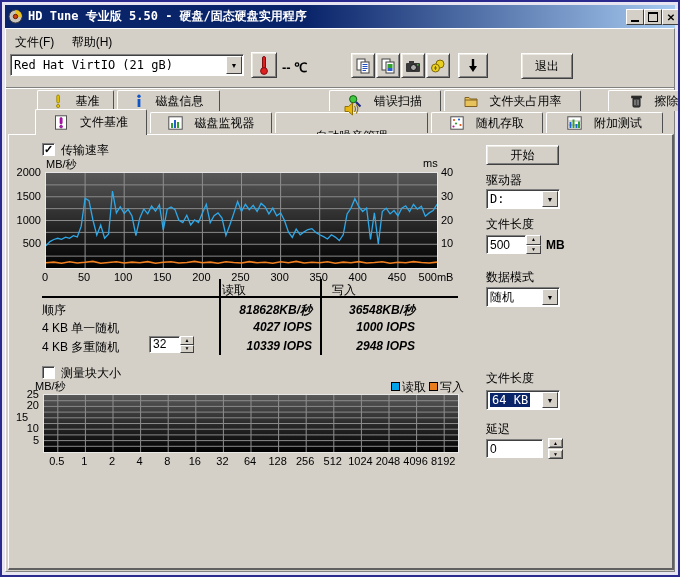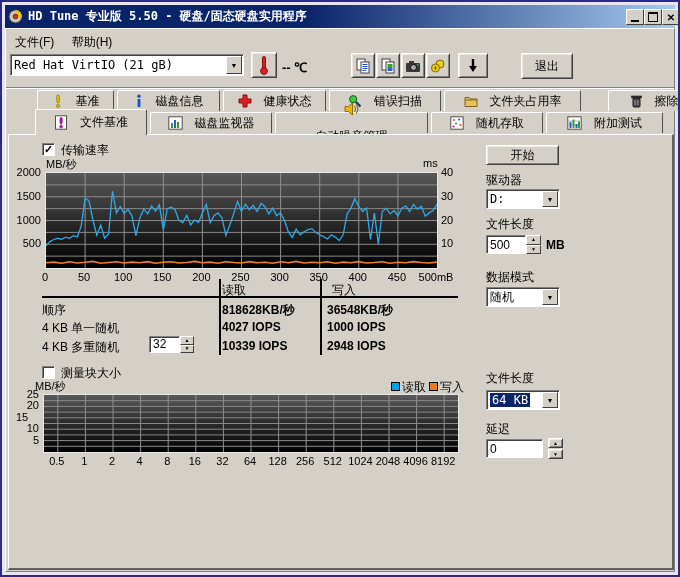--- a/index.html
+++ b/index.html
@@ -53,21 +53,21 @@
     border-top-left-radius:2px;border-top-right-radius:2px;
     display:flex;align-items:center;justify-content:center;gap:12px;box-sizing:border-box;}
   .tab.active{z-index:5;}
   .page{left:6px;top:132px;width:666px;height:436px;background:#D4D0C8;
     border-top:1px solid #fff;border-left:1px solid #fff;
     border-right:2px solid #606060;border-bottom:2px solid #606060;box-sizing:border-box;}
   .chartbg{background:linear-gradient(180deg,#585858 0%,#262626 55%,#000 100%);
     border:1px solid #E8E8E8;box-sizing:content-box;}
   .tick{position:absolute;font-size:11px;color:#000;white-space:nowrap;}
   .lbl{position:absolute;font-size:12px;white-space:nowrap;}
-  .val{position:absolute;font-size:12px;font-weight:bold;white-space:nowrap;text-align:left;}
+  .val{position:absolute;font-size:12px;font-weight:bold;white-space:nowrap;text-align:right;font-style:italic;}
   .divider{position:absolute;background:#000;}
   .legend-sq{position:absolute;width:9px;height:9px;border:1px solid #000;box-sizing:border-box;}
   .icon{flex:0 0 auto;}
 </style>
 </head>
 <body>
 
 <div class="window">
 
   <div class="abs titlebar">
@@ -158,26 +158,20 @@
       <circle cx="6.1" cy="12" r="1.6" fill="#E8C800" stroke="#907800" stroke-width="0.8"></circle>
     </svg>
     <span>基准</span>
   </div>
   <div class="tab" style="left:115px;top:88px;width:103px;">
     <svg class="icon" width="10" height="14" viewBox="0 0 10 14">
       <circle cx="5" cy="2.2" r="1.7" fill="#1055C8"></circle>
       <rect x="3.6" y="5" width="2.8" height="8" fill="#1055C8"></rect>
     </svg>
     <span>磁盘信息</span>
-  </div>
-  <div class="tab" style="left:221px;top:88px;width:103px;">
-    <svg class="icon" width="14" height="14" viewBox="0 0 14 14">
-      <path d="M5 1 h4 v4 h4 v4 h-4 v4 h-4 v-4 h-4 v-4 h4 z" fill="#E02020" stroke="#801010"></path>
-    </svg>
-    <span>健康状态</span>
   </div>
   <div class="tab" style="left:327px;top:88px;width:112px;">
     <svg class="icon" width="14" height="14" viewBox="0 0 14 14">
       <circle cx="5.2" cy="5.2" r="3.6" fill="#40C840" stroke="#106010"></circle>
       <line x1="8" y1="8" x2="12.5" y2="12.5" stroke="#202880" stroke-width="2.2"></line>
     </svg>
     <span>错误扫描</span>
   </div>
   <div class="tab" style="left:442px;top:88px;width:137px;">
     <svg class="icon" width="14" height="14" viewBox="0 0 14 14">

